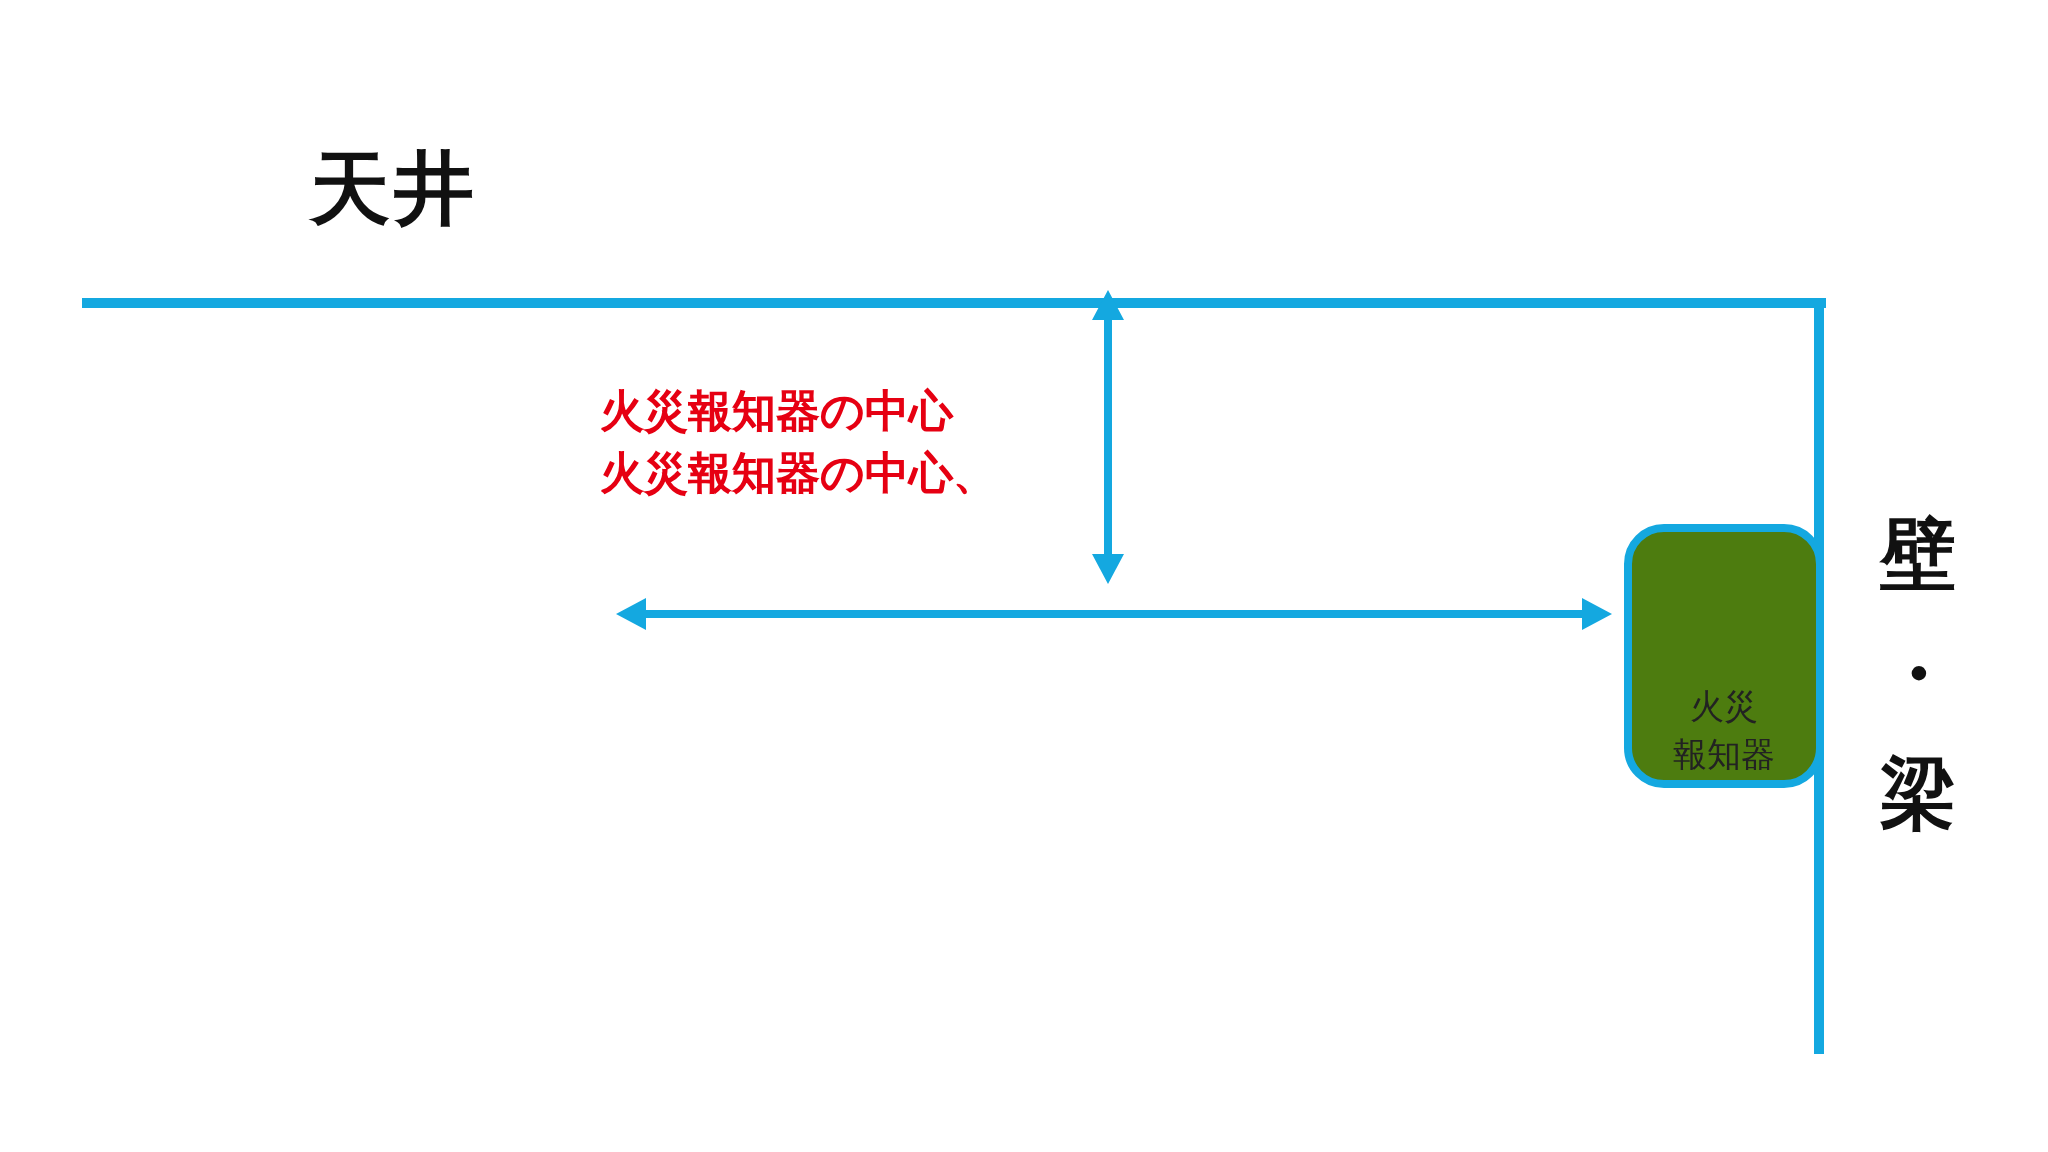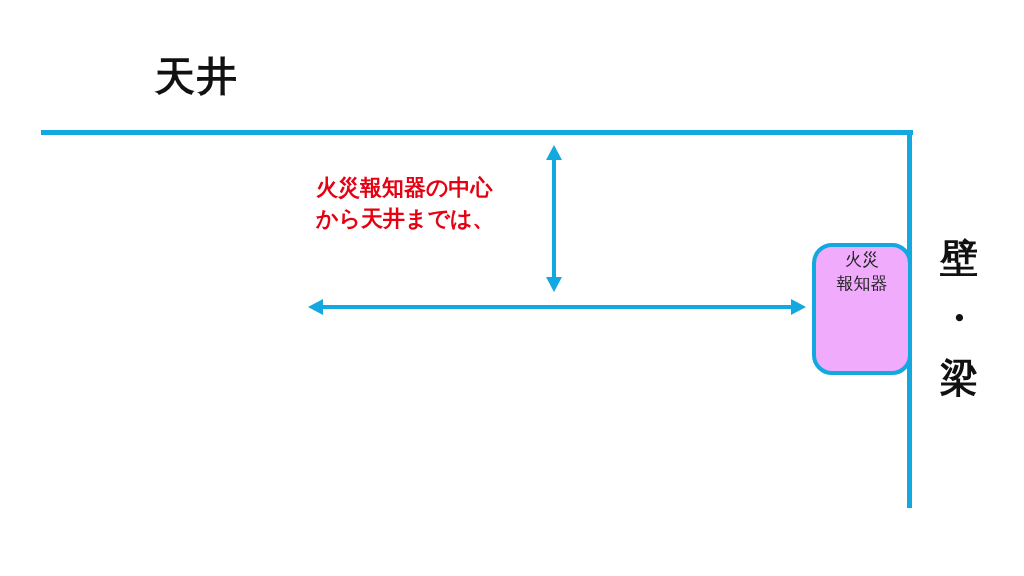--- a/index.html
+++ b/index.html
@@ -1,53 +1,53 @@
 <!DOCTYPE html>
 <html><head>
   <meta charset="utf-8">
   <style>
     html, body { margin: 0; padding: 0; }
     body {
       width: 1024px; height: 576px; background: #ffffff;
       position: relative; overflow: hidden;
       font-family: "DejaVu Sans", "Liberation Sans", sans-serif;
     }
-    .abs { position: absolute; }
+    .abs { position: absolute; margin-top: 19px; }
     .ceiling-label {
       left: 155px; top: 52px; font-size: 40px; font-weight: bold; color: #111;
       letter-spacing: 2px; line-height: 48px;
     }
     .ceiling-line { left: 41px; top: 130px; width: 872px; height: 5px; background: var(--blue); }
     .wall-line { left: 907px; top: 130px; width: 5px; height: 378px; background: var(--blue); }
     .note {
-      left: 316px; top: 172px; color: var(--red); font-size: 22px; font-weight: bold;
+      left: 300px; top: 172px; color: var(--red); font-size: 22px; font-weight: bold;
       line-height: 31px; white-space: pre;
     }
     .detector {
       left: 812px; top: 243px; width: 92px; height: 124px;
-      border: 4px solid var(--blue); border-radius: 20px; background: #f0abfc;
-      display: flex; flex-direction: column; align-items: center; justify-content: flex-start;
+      border: 4px solid var(--blue); border-radius: 20px; background: #4d7c0f;
+      display: flex; flex-direction: column; align-items: center; justify-content: flex-end;
       font-size: 17px; color: #222; line-height: 24px; box-sizing: content-box;
     }
     .wall-label {
       left: 934px; top: 228px; width: 50px; text-align: center; font-size: 38px;
       font-weight: bold; color: #111; line-height: 60px;
     }
     svg.arrows { position: absolute; left: 0; top: 0; }
     :root { --blue: #14a8e0; --red: #e60012; }
   </style>
 </head>
 <body>
 
 <div class="abs ceiling-label">天井</div>
 
 <div class="abs ceiling-line"></div>
 <div class="abs wall-line"></div>
 
-<div class="abs note"><div>火災報知器の中心</div><div>から天井までは、</div></div>
+<div class="abs note"><div>火災報知器の中心</div><div>火災報知器の中心、</div></div>
 
 <svg class="arrows" width="1024" height="576">
   <g fill="#14a8e0" stroke="#14a8e0">
     <line x1="554" y1="156" x2="554" y2="281" stroke-width="4"></line>
     <polygon points="554,145 546,160 562,160" stroke="none"></polygon>
     <polygon points="554,292 546,277 562,277" stroke="none"></polygon>
   </g>
   <g fill="#14a8e0" stroke="#14a8e0">
     <line x1="320" y1="307" x2="794" y2="307" stroke-width="4"></line>
     <polygon points="308,307 323,299 323,315" stroke="none"></polygon>

